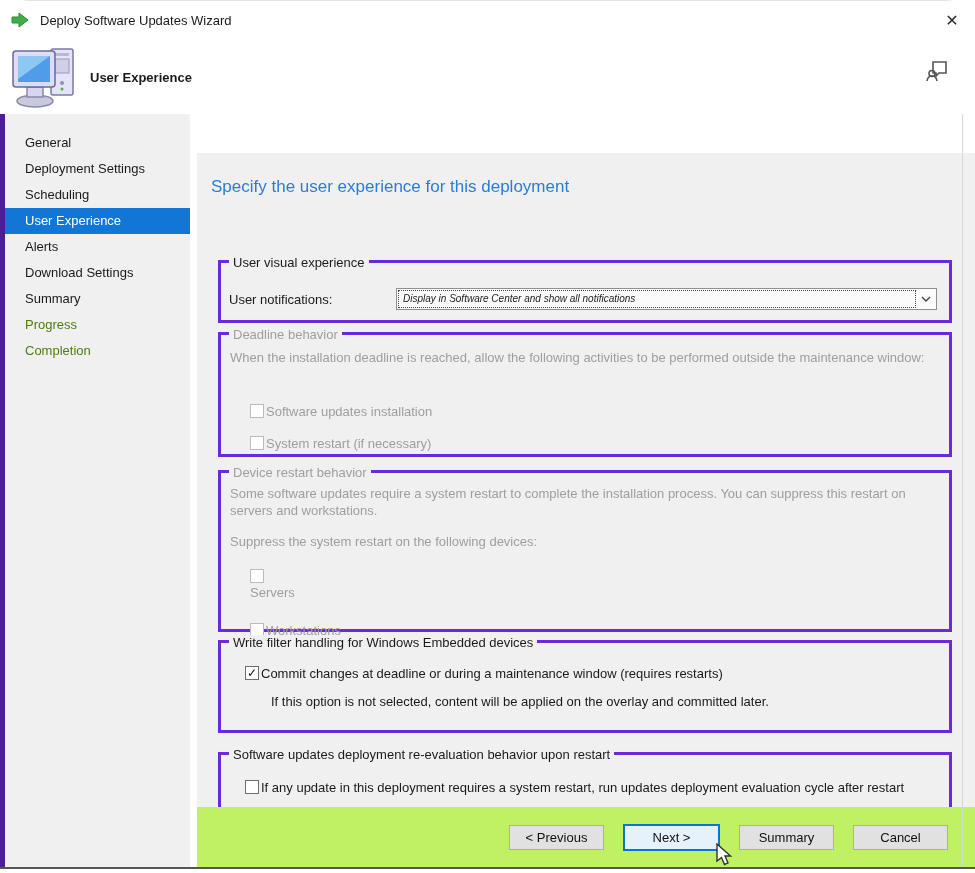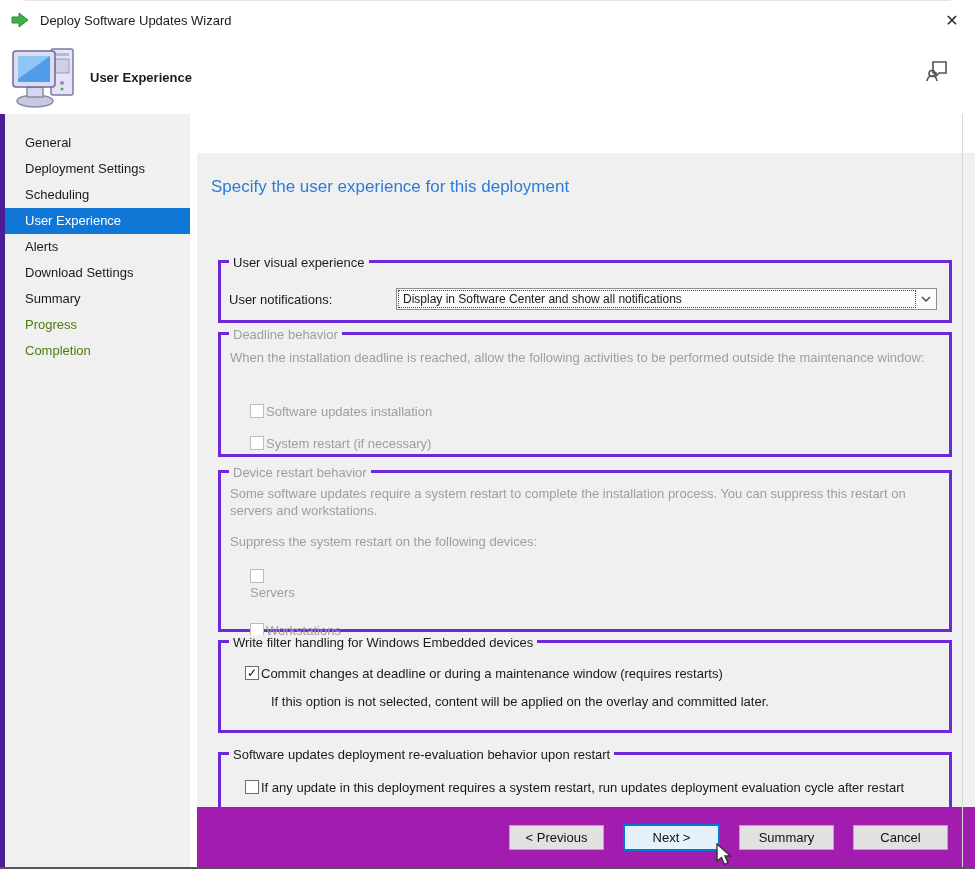--- a/index.html
+++ b/index.html
@@ -40,21 +40,21 @@
   .side-item.selected { background: #1177d7; color: #ffffff; }
   .side-item.disabled { color: #4d7c0f; }
 
   .content {
     position: absolute; left: 197px; top: 113px; width: 778px; height: 687px;
     background: #f0f0f0;
     margin-top: 39px;
   }
   .button-area {
     position: absolute; left: 197px; top: 806px; width: 778px; height: 60px;
-    background: #a21caf; display: flex; align-items: center; justify-content: flex-end;
+    background: #bef264; display: flex; align-items: center; justify-content: flex-end;
     gap: 19px; padding-right: 27px;
   }
   .right-edge-line { position: absolute; left: 962px; top: 113px; width: 1px; height: 753px; background: #d8d8d8; }
   .bottom-line { position: absolute; left: 0; top: 866px; width: 975px; height: 2px; background: #565656; }
 
   
   .heading { margin: 24px 0 0 14px; font-size: 17px; color: #2b7cd6; }
 
   .groups { margin-left: 21px; width: 734px; }
   .group { position: relative; border: 3px solid #6d28d9; }
@@ -73,22 +73,22 @@
 
   .notif-row { display: flex; align-items: center; padding: 25px 12px 0 8px; }
   .notif-label { width: 167px; font-size: 13px; }
 
   .combo {
     flex: 1; height: 22px; display: flex; align-items: stretch;
     border: 1px solid #8f8f8f; background: #fbfbfb;
   }
   .combo-text {
     flex: 1; margin: 2px 0 2px 2px; outline: 1px dotted #444;
-    font-size: 12px; line-height: 16px; padding: 0 4px;
-    white-space: nowrap; overflow: hidden;
+    font-size: 10px; line-height: 16px; padding: 0 4px;
+    white-space: nowrap; overflow: hidden; font-style: italic;
   }
   .combo-arrow { width: 21px; display: flex; align-items: center; justify-content: center; }
 
   .desc { font-size: 13px; line-height: 17px; }
   .g2 .desc { margin: 14px 10px 0 9px; }
   .g3 .desc1 { margin: 12px 14px 0 9px; }
   .g3 .desc2 { margin: 14px 10px 0 9px; }
 
   .cb-row { display: flex; align-items: flex-start; gap: 2px; font-size: 13px; }
   .checkbox {

